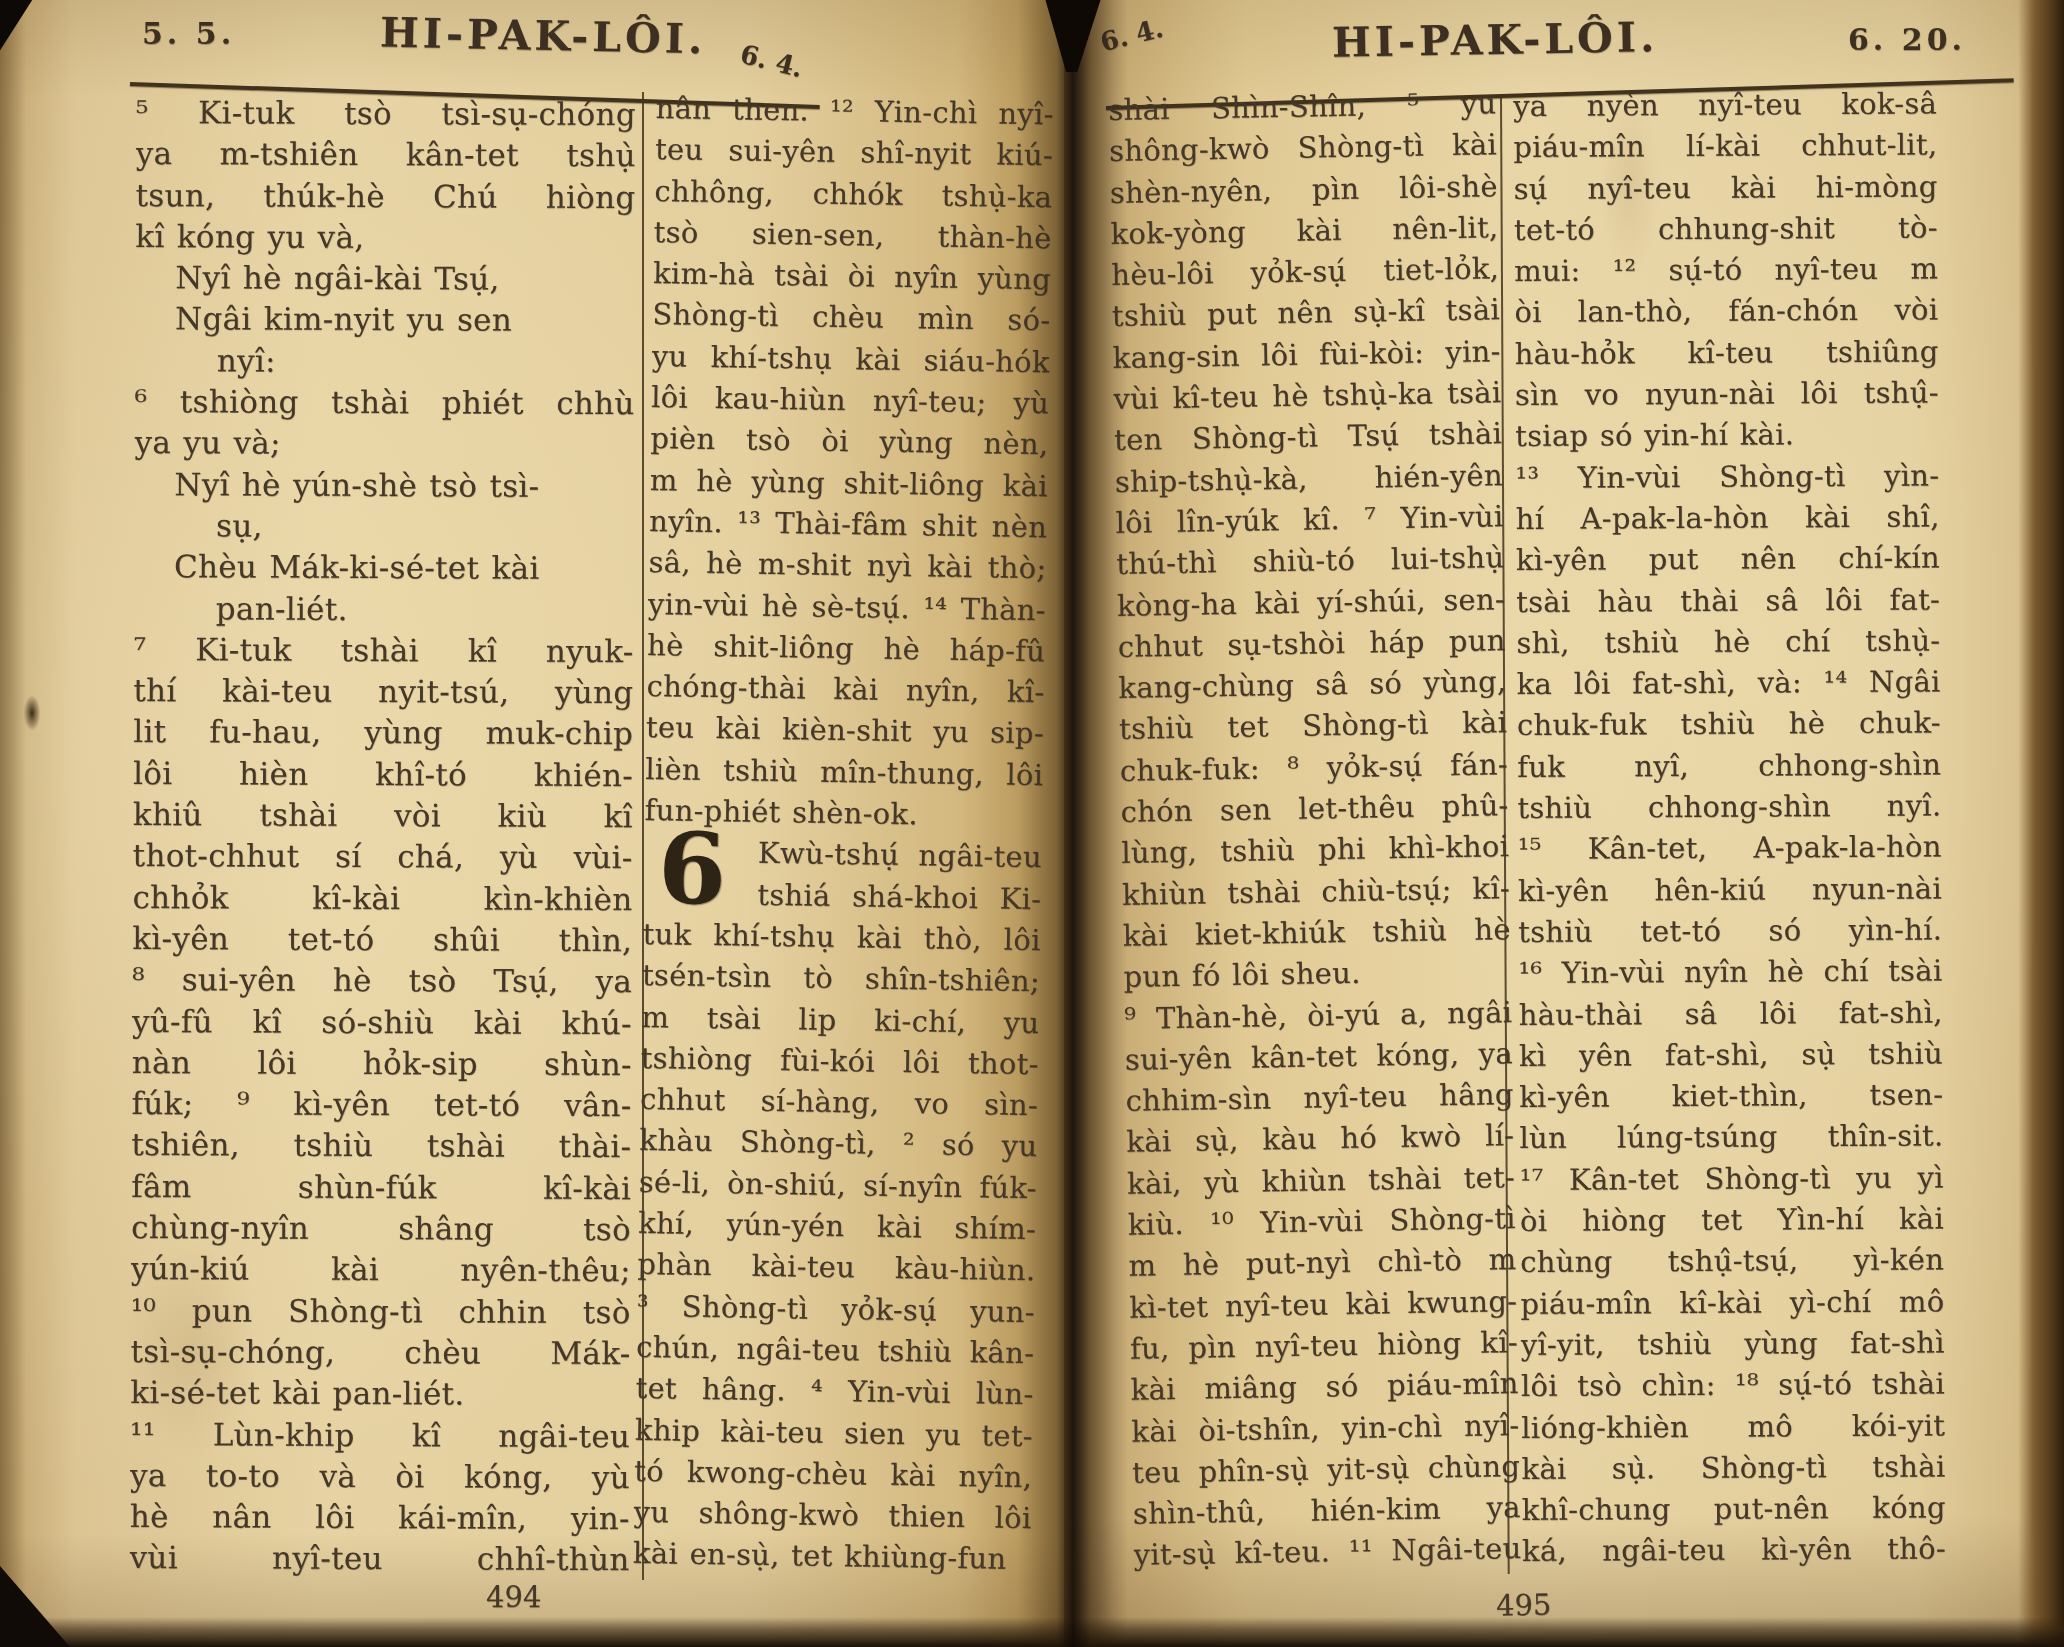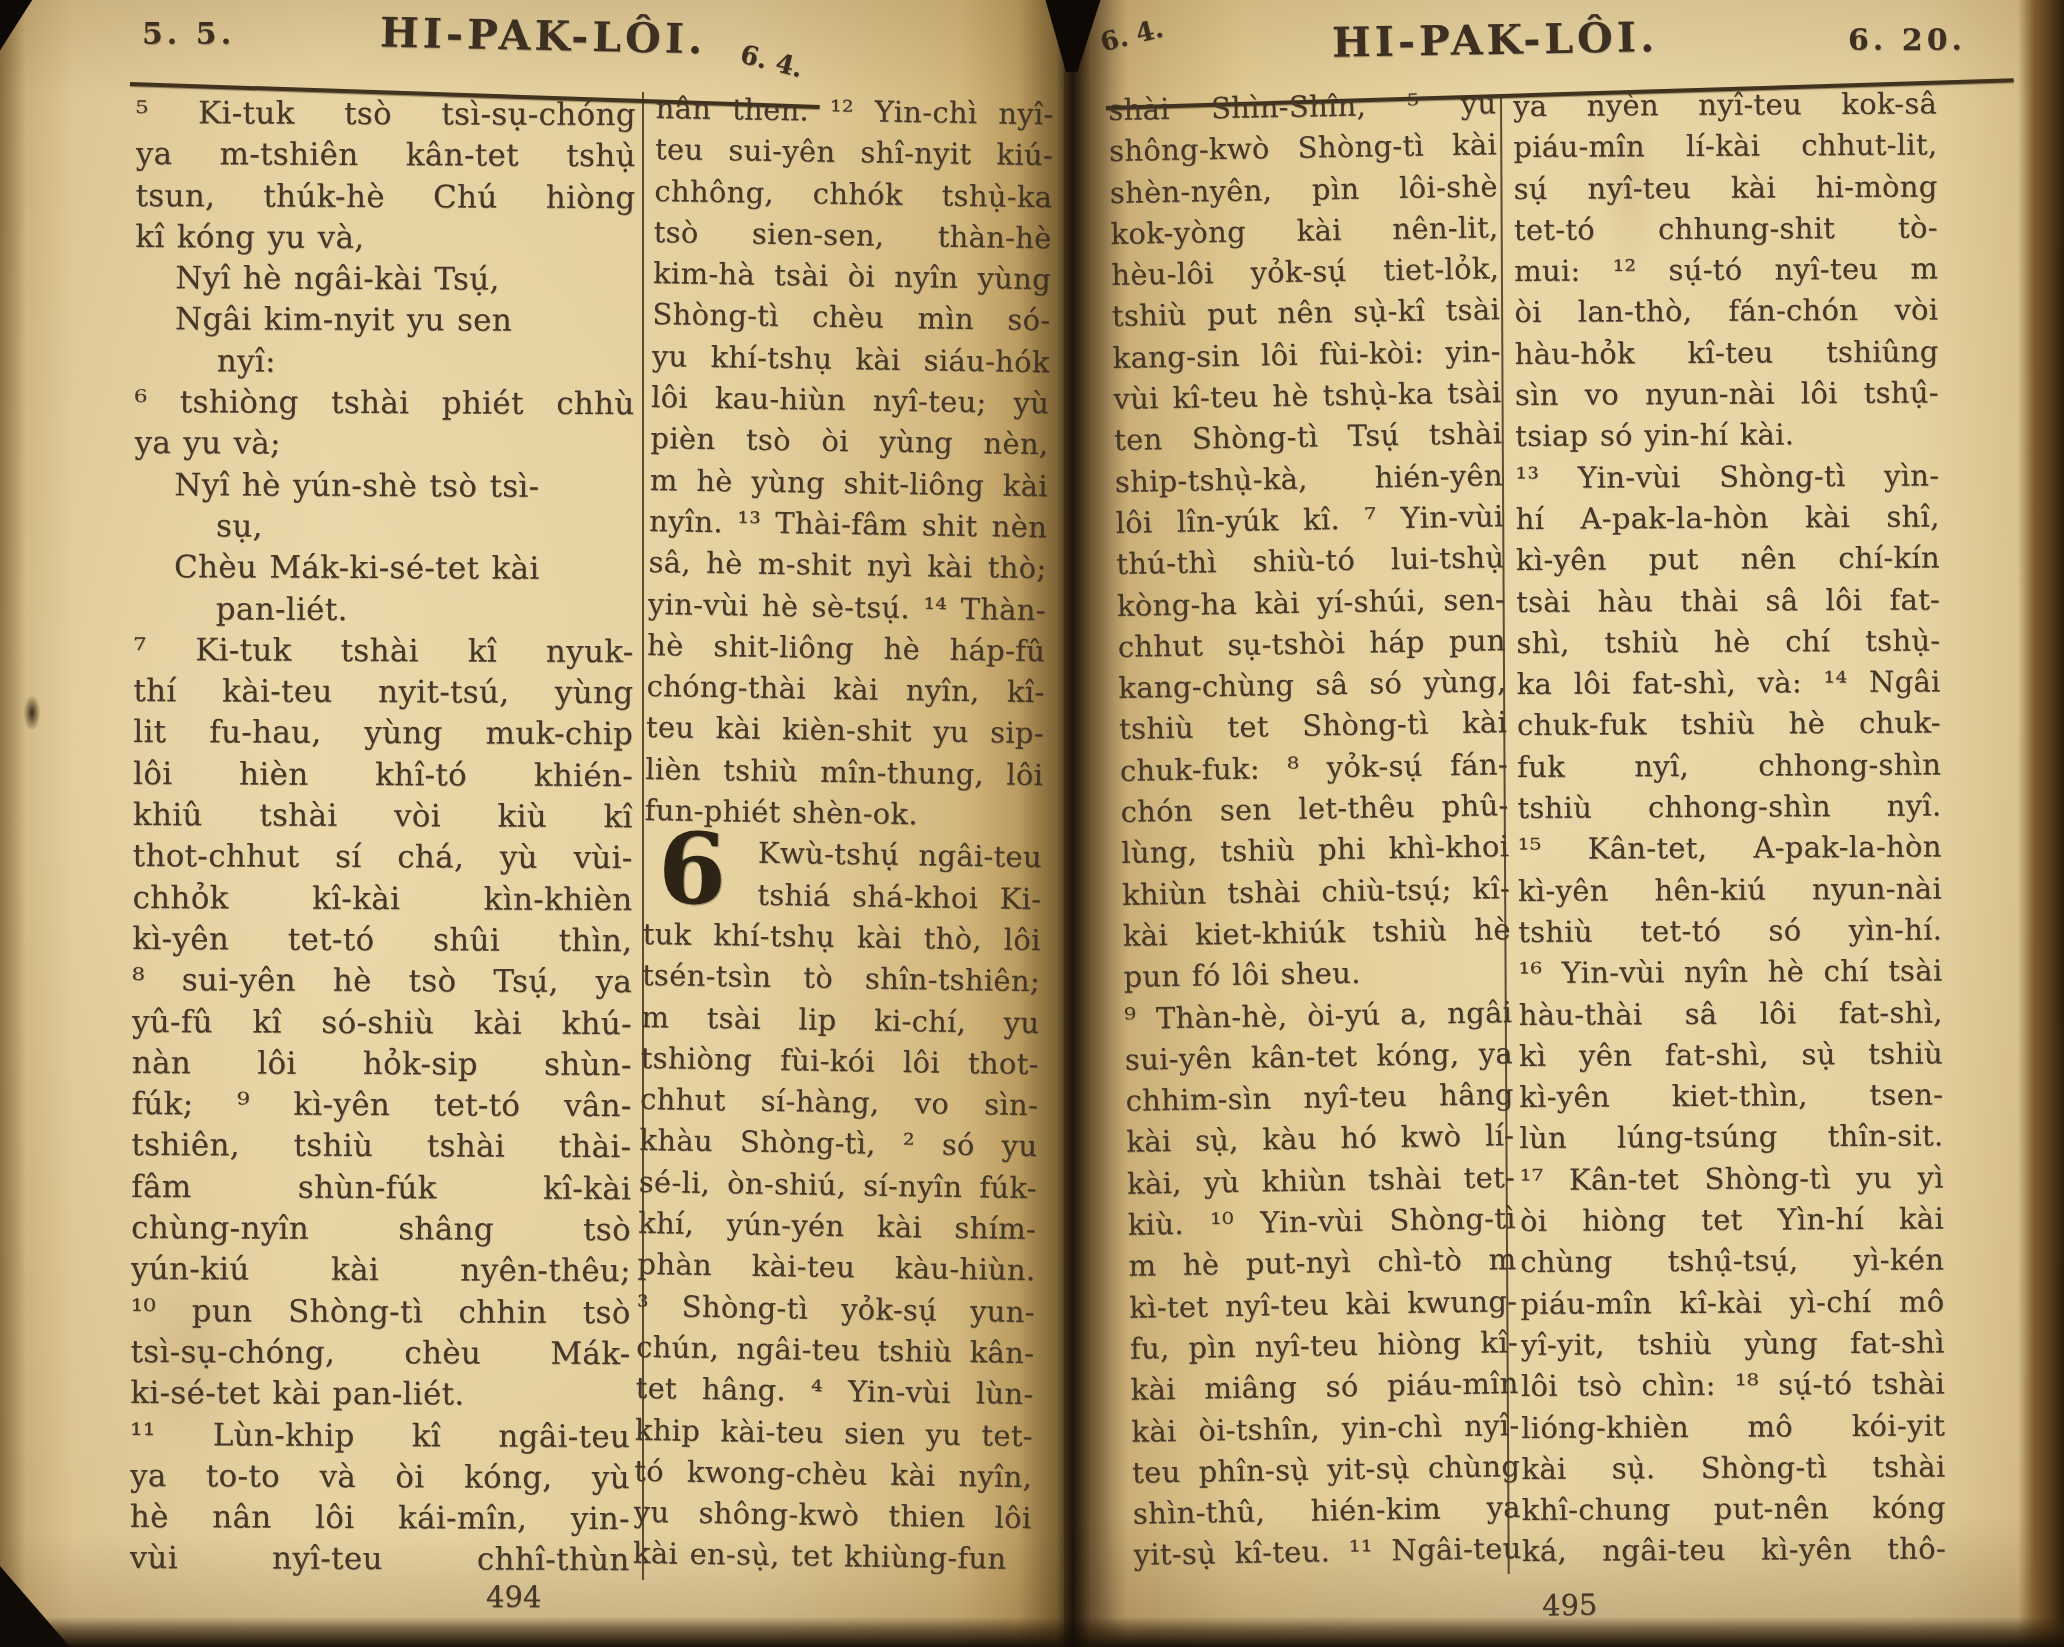--- a/index.html
+++ b/index.html
@@ -69,21 +69,21 @@
   .line.i1{padding-left:40px;text-align:left;}
   .line.i2{padding-left:82px;text-align:left;}
   .line.dc{padding-left:114px;text-align:justify;text-align-last:justify;}
   .dropcap{position:absolute;left:658px;top:820px;z-index:4;font-size:98px;line-height:98px;
            font-weight:bold;color:#2e2416;transform:rotate(0.9deg);
            text-shadow:1px 1px 1px rgba(40,30,16,0.4);}
   
   .pgnum{position:absolute;z-index:4;font-size:29px;color:#463829;
          text-shadow:0.4px 0.6px 0.7px rgba(58,44,28,0.45);}
   .pgnum-left{left:486px;top:1580px;}
-  .pgnum-right{left:1496px;top:1588px;transform:rotate(-1deg);margin-left:46px;}
+  .pgnum-right{left:1496px;top:1588px;transform:rotate(-1deg);}
 </style>
 </head>
 <body>
 
 <div class="stage">
 
   <div class="page page-left"></div>
   <div class="page page-right"></div>
 
   <div class="stain-a"></div>

